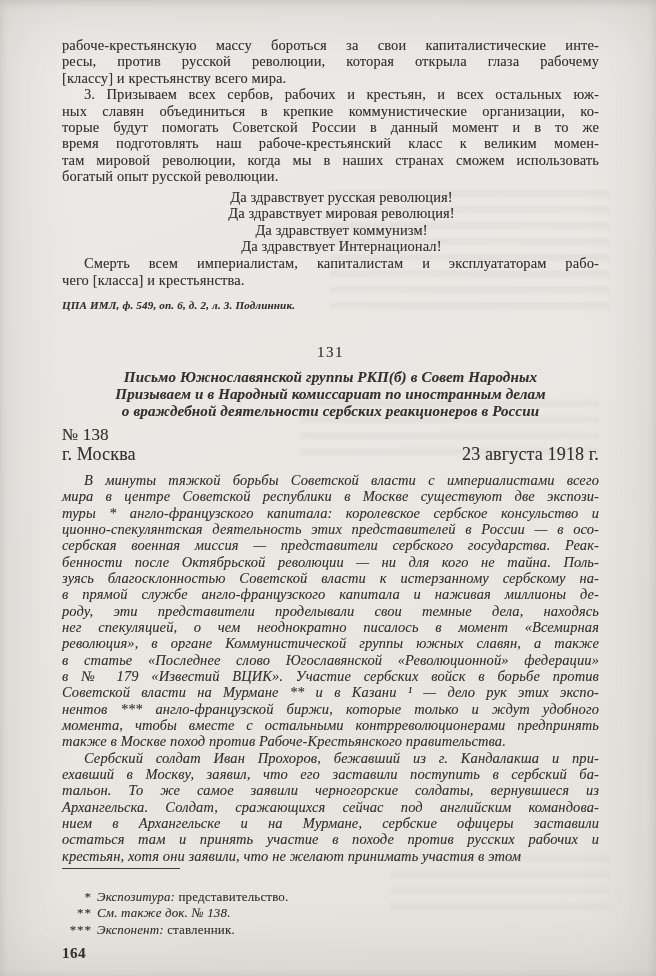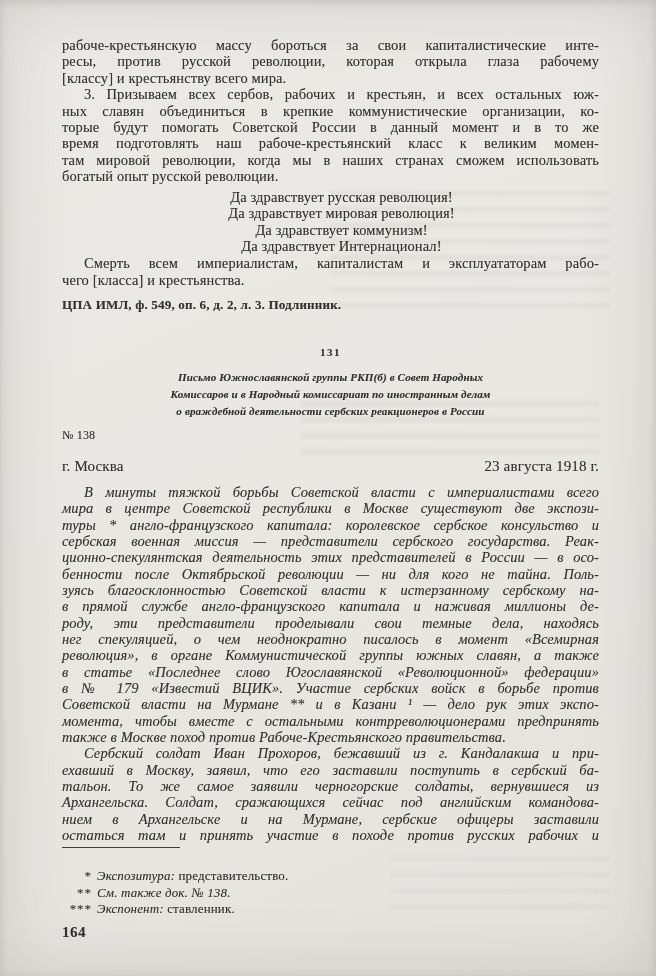--- a/index.html
+++ b/index.html
@@ -21,31 +21,31 @@
     text-shadow:.2px .2px 0 rgba(52,50,46,.35);
   }
   .tline{text-align:left;white-space:normal;}
   .tline.just{text-align:justify;text-align-last:justify;}
   .tline.ind{text-indent:22px;}
   .sec130{padding-top:37px;}
   .slogans{margin-top:4px;line-height:16.6px;}
   .slogans .tline{padding-left:22px;text-align:center;}
   .death{line-height:16.6px;}
   .source{
-    margin-top:9px;font-size:13px;font-weight:600;
+    margin-top:9px;font-size:11px;font-style:italic;font-weight:600;
     letter-spacing:.2px;
   }
   .docnum{
-    margin-top:30px;text-align:center;font-weight:700;font-size:11px;
+    margin-top:30px;text-align:center;font-weight:400;font-size:15px;
     letter-spacing:1.5px;
   }
-  .title{margin-top:9px;line-height:17px;font-style:italic;font-weight:600;font-size:11px;}
+  .title{margin-top:9px;line-height:17px;font-style:italic;font-weight:600;font-size:15px;}
   .title .tline{text-align:center;}
-  .refno{margin-top:7px;font-size:12px;}
-  .placedate{margin-top:15px;display:flex;justify-content:space-between;font-size:15px;}
+  .refno{margin-top:7px;font-size:17px;}
+  .placedate{margin-top:3px;display:flex;justify-content:space-between;font-size:18px;}
   .body131{margin-top:9px;line-height:16.35px;font-style:italic;}
   .fnrule{
     margin-top:4px;width:118px;height:0;
     border-top:1.4px solid #403e3a;
   }
   .fnotes{margin-top:20px;font-size:12.9px;line-height:16.3px;letter-spacing:.2px;}
   .fnrow .fnmark{display:inline-block;width:30px;text-align:right;margin-right:5px;letter-spacing:1px;}
   .fnrow .fnterm{font-style:italic;}
   .pagenum{margin-top:7px;font-weight:700;font-size:15px;letter-spacing:.5px;}
   
@@ -94,54 +94,56 @@
           <div class="tline just ind">Смерть всем империалистам, капиталистам и эксплуататорам рабо-</div>
           <div class="tline">чего [класса] и крестьянства.</div>
         </div>
       <div class="source">ЦПА ИМЛ, ф. 549, оп. 6, д. 2, л. 3. Подлинник.</div>
     </div>
 
     <div>
       <div class="docnum">131</div>
       <div class="title">
           <div class="tline">Письмо Южнославянской группы РКП(б) в Совет Народных</div>
-          <div class="tline">Комиссаров и в Народный комиссариат по иностранным делам</div>
+          <div class="tline">Призываем и в Народный комиссариат по иностранным делам</div>
           <div class="tline">о враждебной деятельности сербских реакционеров в России</div>
         </div>
       <div class="refno">№ 138</div>
       <div class="placedate">
         <span>г. Москва</span>
         <span>23 августа 1918 г.</span>
       </div>
       <div class="body131">
         <div>
             <div class="tline just ind">В минуты тяжкой борьбы Советской власти с империалистами всего</div>
             <div class="tline just">мира в центре Советской республики в Москве существуют две экспози-</div>
             <div class="tline just">туры * англо-французского капитала: королевское сербское консульство и</div>
+            <div class="tline just">ционно-спекулянтская деятельность этих представителей в России — в осо-</div>
             <div class="tline just">сербская военная миссия — представители сербского государства. Реак-</div>
-            <div class="tline just">ционно-спекулянтская деятельность этих представителей в России — в осо-</div>
             <div class="tline just">бенности после Октябрьской революции — ни для кого не тайна. Поль-</div>
             <div class="tline just">зуясь благосклонностью Советской власти к истерзанному сербскому на-</div>
             <div class="tline just">в прямой службе англо-французского капитала и наживая миллионы де-</div>
             <div class="tline just">роду, эти представители проделывали свои темные дела, находясь</div>
             <div class="tline just">нег спекуляцией, о чем неоднократно писалось в момент «Всемирная</div>
             <div class="tline just">революция», в органе Коммунистической группы южных славян, а также</div>
             <div class="tline just">в статье «Последнее слово Югославянской «Революционной» федерации»</div>
             <div class="tline just">в № 179 «Известий ВЦИК». Участие сербских войск в борьбе против</div>
             <div class="tline just">Советской власти на Мурмане ** и в Казани ¹ — дело рук этих экспо-</div>
+            <div class="tline just">нентов *** англо-французской биржи, которые только и ждут удобного</div>
             <div class="tline just">момента, чтобы вместе с остальными контрреволюционерами предпринять</div>
             <div class="tline">также в Москве поход против Рабоче-Крестьянского правительства.</div>
           </div>
         <div>
             <div class="tline just ind">Сербский солдат Иван Прохоров, бежавший из г. Кандалакша и при-</div>
             <div class="tline just">ехавший в Москву, заявил, что его заставили поступить в сербский ба-</div>
             <div class="tline just">тальон. То же самое заявили черногорские солдаты, вернувшиеся из</div>
             <div class="tline just">Архангельска. Солдат, сражающихся сейчас под английским командова-</div>
             <div class="tline just">нием в Архангельске и на Мурмане, сербские офицеры заставили</div>
             <div class="tline just">остаться там и принять участие в походе против русских рабочих и</div>
+            <div class="tline">крестьян, хотя они заявили, что не желают принимать участия в этом</div>
           </div>
       </div>
     </div>
 
     <div class="fnrule"></div>
     <div class="fnotes">
         <div class="fnrow"><span class="fnmark">*</span><span class="fnterm">Экспозитура:</span><span class="fnrest"> представительство.</span></div>
         <div class="fnrow"><span class="fnmark">**</span><span class="fnterm">См. также док. № 138.</span><span class="fnrest"></span></div>
         <div class="fnrow"><span class="fnmark">***</span><span class="fnterm">Экспонент:</span><span class="fnrest"> ставленник.</span></div>
       </div>

